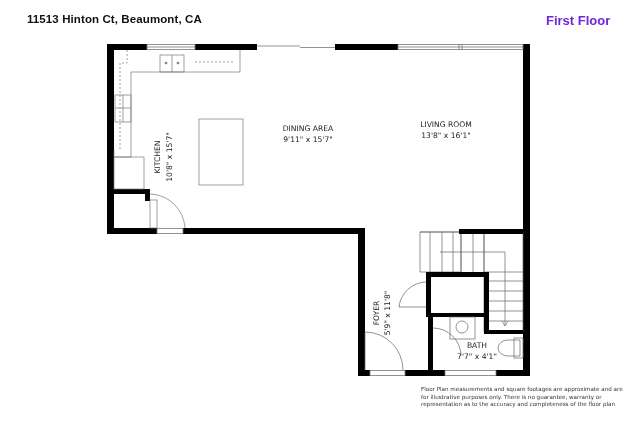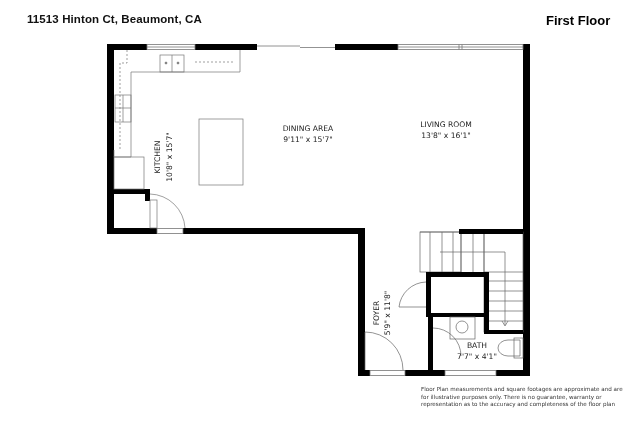--- a/index.html
+++ b/index.html
@@ -1,18 +1,18 @@
 <!DOCTYPE html>
 <html><head>
   <meta charset="utf-8">
   <style>
     html, body { margin: 0; padding: 0; background: #ffffff; }
     body { width: 640px; height: 427px; position: relative; overflow: hidden; font-family: "Liberation Sans", sans-serif; }
     .address { position: absolute; left: 19px; top: 13px; font-size: 11.5px; font-weight: bold; color: #111; letter-spacing: 0.1px; margin-left: 8px; }
-    .floor-title { position: absolute; left: 546px; top: 13px; font-size: 13px; font-weight: bold; color: #000000; }
+    .floor-title { position: absolute; left: 546px; top: 13px; font-size: 13px; font-weight: bold; color: #6d28d9; }
     svg.plan { position: absolute; left: 0; top: 0; }
     .room-label { font-family: "DejaVu Sans", sans-serif; font-size: 7.6px; fill: #222; }
     .disclaimer { position: absolute; left: 421px; top: 386px; width: 210px; font-family: "DejaVu Sans", sans-serif; font-size: 5.6px; line-height: 7.6px; color: #333; }
   </style>
 </head>
 <body>
 
 <div class="address">11513 Hinton Ct, Beaumont, CA</div>
 <div class="floor-title">First Floor</div>
 

